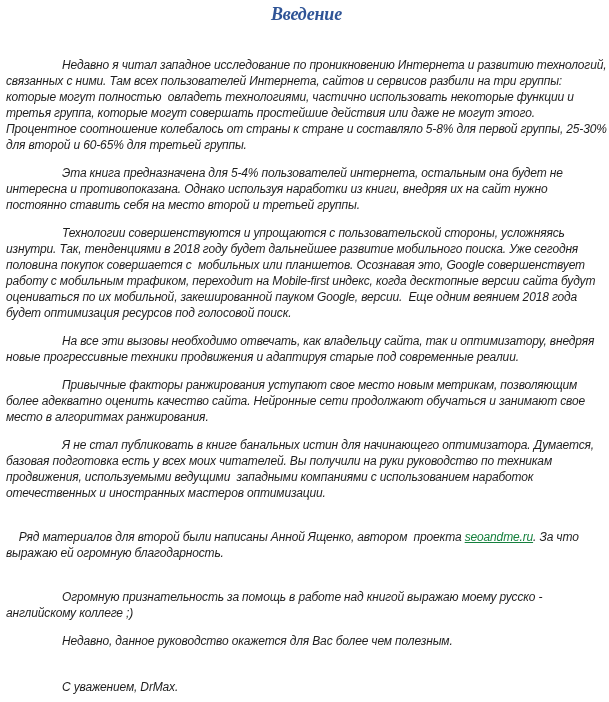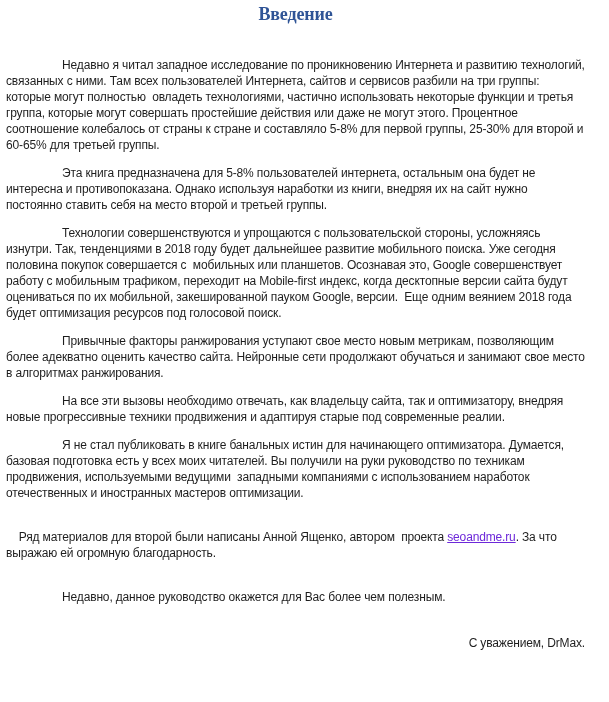--- a/index.html
+++ b/index.html
@@ -2,74 +2,76 @@
 <html lang="ru"><head>
 <meta charset="utf-8">
 <style>
   html, body { margin: 0; padding: 0; background: #ffffff; }
   .page {
     position: relative;
     width: 609px;
     height: 702px;
     box-sizing: border-box;
     background: #ffffff;
-    padding: 3px 24px 0 6px;
+    padding: 3px 2px 0 6px;
     overflow: hidden;
     font-family: "Liberation Sans", sans-serif;
     font-size: 12px;
     line-height: 16px;
     letter-spacing: -0.15px;
     color: #1e1e1e;
+    font-style: italic;
   }
   .doc-title {
     font-family: "Liberation Serif", serif;
     font-size: 18px;
     line-height: 22px;
     font-weight: bold;
     color: #2F5496;
     text-align: center;
     margin: 0 0 32px 0;
   }
   .para {
     margin: 0 0 12px 0;
     text-indent: 56px;
     white-space: pre-wrap;
     text-align: left;
   }
   .closing { margin-top: 30px; }
-  .closing .para { margin-bottom: 12px; text-align: right; }
+  .closing .para { margin-bottom: 12px; }
   a.inline-link {
-    color: #6d28d9;
+    color: #15803d;
     text-decoration: underline;
     cursor: pointer;
   }
 </style>
 </head>
 <body>
 
 <div class="page">
 
   <h1 class="doc-title">Введение</h1>
 
   <p class="para">Недавно я читал западное исследование по проникновению Интернета и развитию технологий, связанных с ними. Там всех пользователей Интернета, сайтов и сервисов разбили на три группы: которые могут полностью  овладеть технологиями, частично использовать некоторые функции и третья группа, которые могут совершать простейшие действия или даже не могут этого. Процентное соотношение колебалось от страны к стране и составляло 5-8% для первой группы, 25-30% для второй и 60-65% для третьей группы.</p>
 
-  <p class="para">Эта книга предназначена для 5-8% пользователей интернета, остальным она будет не интересна и противопоказана. Однако используя наработки из книги, внедряя их на сайт нужно постоянно ставить себя на место второй и третьей группы.</p>
+  <p class="para">Эта книга предназначена для 5-4% пользователей интернета, остальным она будет не интересна и противопоказана. Однако используя наработки из книги, внедряя их на сайт нужно постоянно ставить себя на место второй и третьей группы.</p>
 
   <p class="para">Технологии совершенствуются и упрощаются с пользовательской стороны, усложняясь изнутри. Так, тенденциями в 2018 году будет дальнейшее развитие мобильного поиска. Уже сегодня половина покупок совершается с  мобильных или планшетов. Осознавая это, Google совершенствует работу с мобильным трафиком, переходит на Mobile-first индекс, когда десктопные версии сайта будут оцениваться по их мобильной, закешированной пауком Google, версии.  Еще одним веянием 2018 года будет оптимизация ресурсов под голосовой поиск.</p>
 
+  <p class="para">На все эти вызовы необходимо отвечать, как владельцу сайта, так и оптимизатору, внедряя новые прогрессивные техники продвижения и адаптируя старые под современные реалии.</p>
+
   <p class="para">Привычные факторы ранжирования уступают свое место новым метрикам, позволяющим более адекватно оценить качество сайта. Нейронные сети продолжают обучаться и занимают свое место в алгоритмах ранжирования.</p>
-
-  <p class="para">На все эти вызовы необходимо отвечать, как владельцу сайта, так и оптимизатору, внедряя новые прогрессивные техники продвижения и адаптируя старые под современные реалии.</p>
 
   <p class="para">Я не стал публиковать в книге банальных истин для начинающего оптимизатора. Думается, базовая подготовка есть у всех моих читателей. Вы получили на руки руководство по техникам продвижения, используемыми ведущими  западными компаниями с использованием наработок отечественных и иностранных мастеров оптимизации.</p>
 
   <p class="para">
     <span>Ряд материалов для второй были написаны Анной Ященко, автором  проекта </span><a class="inline-link" href="#">seoandme.ru</a><span>. За что выражаю ей огромную благодарность.</span>
   </p>
 
+  <p class="para">Огромную признательность за помощь в работе над книгой выражаю моему русско - английскому коллеге ;)</p>
 
   <p class="para">Недавно, данное руководство окажется для Вас более чем полезным.</p>
 
   <div class="closing">
     <p class="para">С уважением, DrMax.</p>
 
   </div>
 
 </div>
 

